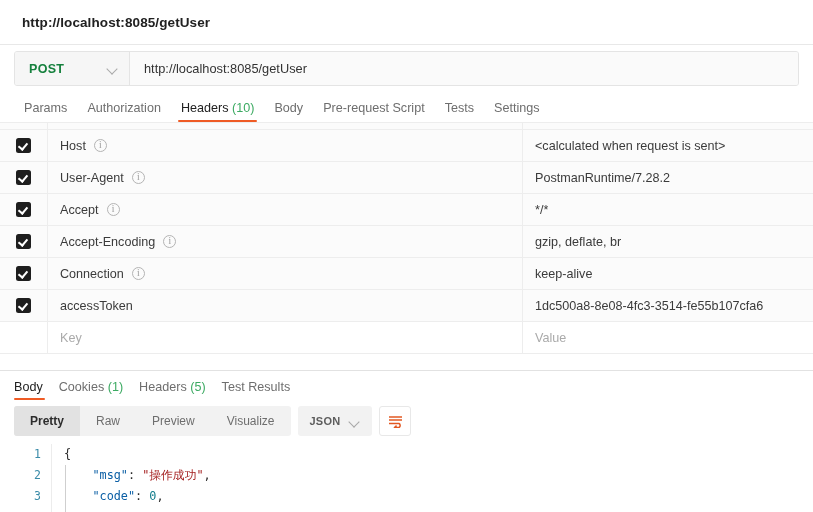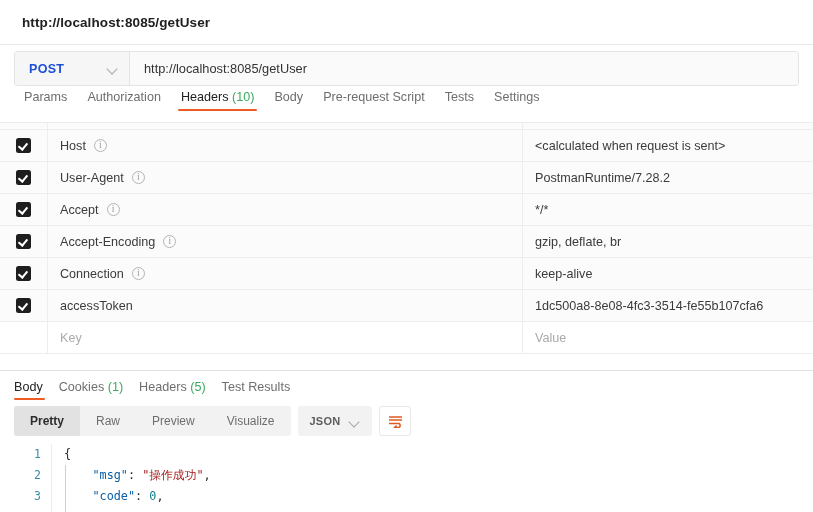--- a/index.html
+++ b/index.html
@@ -65,21 +65,21 @@
     align-items: center;
     justify-content: space-between;
     padding: 0 11px 0 14px;
     background: #f6f6f6;
     border-right: 1px solid #e4e4e4;
     cursor: pointer;
   }
   .method-label {
     font-size: 12.5px;
     font-weight: bold;
-    color: #1d4ed8;
+    color: #15803d;
     letter-spacing: 0.3px;
   }
   .chev {
     width: 11px; height: 11px;
     flex: 0 0 11px;
     position: relative;
     opacity: 0.55;
   }
   .chev::before {
     content: "";
@@ -101,21 +101,21 @@
   .url-text {
     font-size: 12.8px;
     color: #333333;
     white-space: nowrap;
   }
 
   
   .req-tabs {
     flex: 0 0 32px;
     display: flex;
-    align-items: flex-start;
+    align-items: flex-end;
     padding: 0 14px;
     background: #ffffff;
     position: relative;
     z-index: 3;
   }
   .req-tab {
     position: relative;
     padding: 0 10px 7px 10px;
     font-size: 12.6px;
     color: #6e6e6e;

